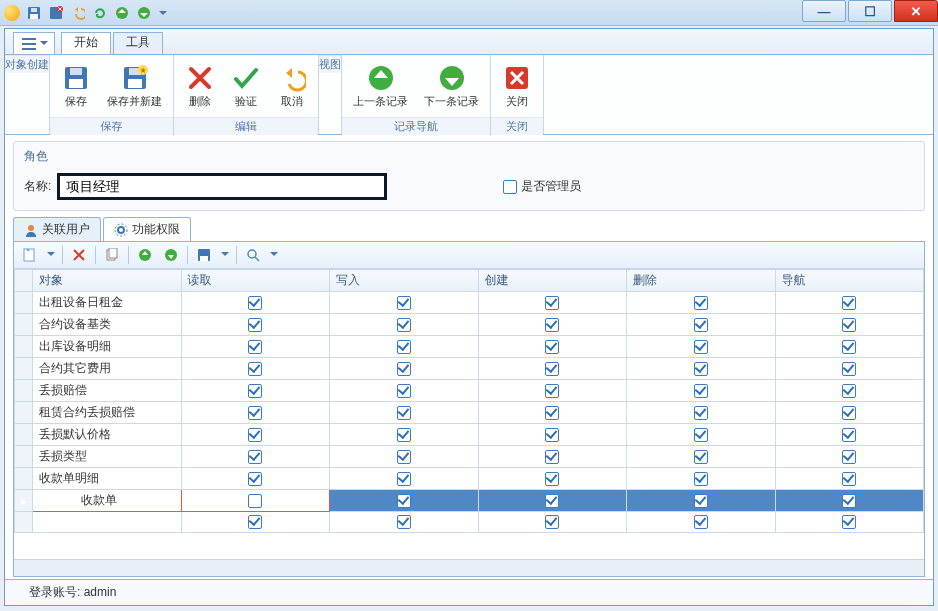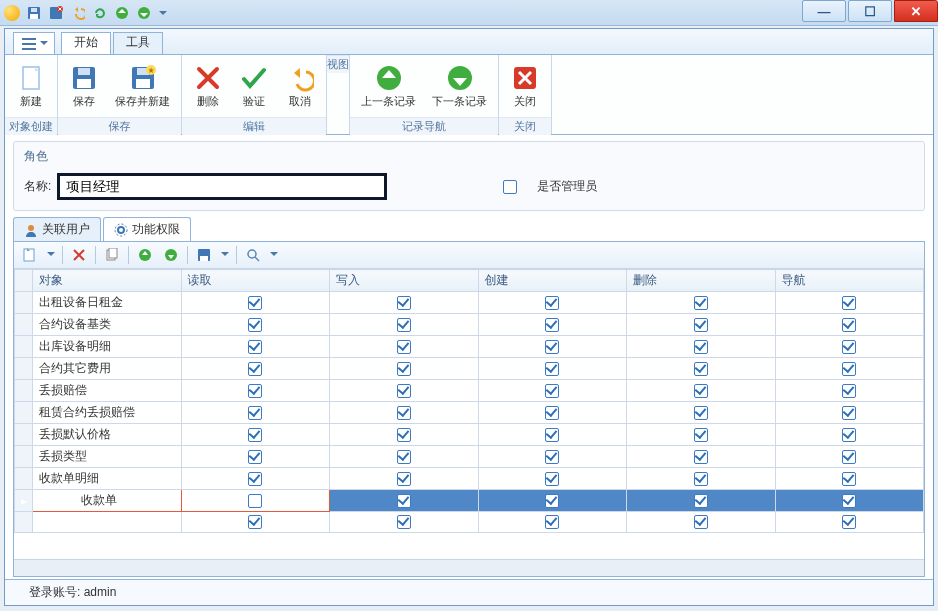--- a/index.html
+++ b/index.html
@@ -29,21 +29,21 @@
 .rbtn { display:flex; flex-direction:column; align-items:center; justify-content:center; padding:2px 6px; min-width:44px; height:58px; border:1px solid transparent; border-radius:3px; cursor:pointer; }
 .rbtn.highlight { border:1px solid #e05a3c; background:#fff3ef; }
 .rbtn .icon { width:28px; height:28px; display:flex; align-items:center; justify-content:center; margin-bottom:2px; }
 .rbtn .lbl { font-size:11px; white-space:nowrap; }
 
 .content { flex:1; display:flex; flex-direction:column; padding:6px 8px 2px 8px; overflow:hidden; }
 .role-panel { border:1px solid #cfdbe8; border-radius:3px; background:#f8fafd; padding:6px 10px 10px 10px; margin-bottom:6px; }
 .role-panel .legend { color:#4e6e92; margin-bottom:8px; }
 .role-row { display:flex; align-items:center; gap:6px; }
 .role-row input[type=text] { border:3px solid #0f172a; padding:3px 6px; width:330px; background:#fff; }
-.admin-box { margin-left:110px; display:flex; align-items:center; gap:20px; }
+.admin-box { margin-left:110px; display:flex; align-items:center; gap:4px; }
 .chkbox { width:14px; height:14px; border:1.5px solid #3b7bc4; border-radius:2px; display:inline-block; position:relative; background:#fff; }
 .chkbox.checked::after { content:""; position:absolute; left:2px; top:-1px; width:5px; height:8px; border:solid #2c6fb8; border-width:0 2px 2px 0; transform:rotate(40deg); }
 
 .subtabs { display:flex; border-bottom:1px solid #8fb3d9; margin-bottom:0; }
 .subtab { border:1px solid #8fb3d9; border-bottom:none; padding:3px 10px; margin-right:2px; background:#e6f0fa; display:flex; align-items:center; gap:4px; border-radius:3px 3px 0 0; }
 .subtab.active { background:#fff; }
 .subtab .ticon { width:14px; height:14px; }
 
 .grid-area { border:1px solid #8fb3d9; border-top:none; flex:1; display:flex; flex-direction:column; overflow:hidden; }
 .grid-toolbar { background:linear-gradient(#f7fbfe,#e6f0fa); border-bottom:1px solid #c5d6e8; padding:3px 6px; display:flex; align-items:center; gap:6px; }
@@ -139,31 +139,20 @@
     <div class="tab active">
         <span>开始</span>
       </div>
     <div class="tab">
         <span>工具</span>
       </div>
   </div>
 
   <div class="ribbon" id="ribbon">
       <div class="rgroup">
-        <div class="controls">
-          <div class="rbtn">
-            <div class="icon">
-              <svg width="28" height="28">
-                <rect x="6" y="3" width="16" height="22" fill="#fff" stroke="#9cc0e6" stroke-width="1.5"></rect>
-                <path d="M18 3l4 4h-4z" fill="#cfe1f3"></path>
-              </svg>
-            </div>
-            <div class="lbl">新建</div>
-          </div>
-        </div>
         <div class="glabel">对象创建</div>
       </div>
       <div class="rgroup">
         <div class="controls">
           <div class="rbtn">
             <div class="icon">
               <svg width="28" height="28">
                 <rect x="3" y="3" width="22" height="22" fill="#3f78b5" rx="2"></rect>
                 <rect x="7" y="15" width="14" height="9" fill="#fff"></rect>
                 <rect x="8" y="4" width="12" height="7" fill="#cfe1f3"></rect>

